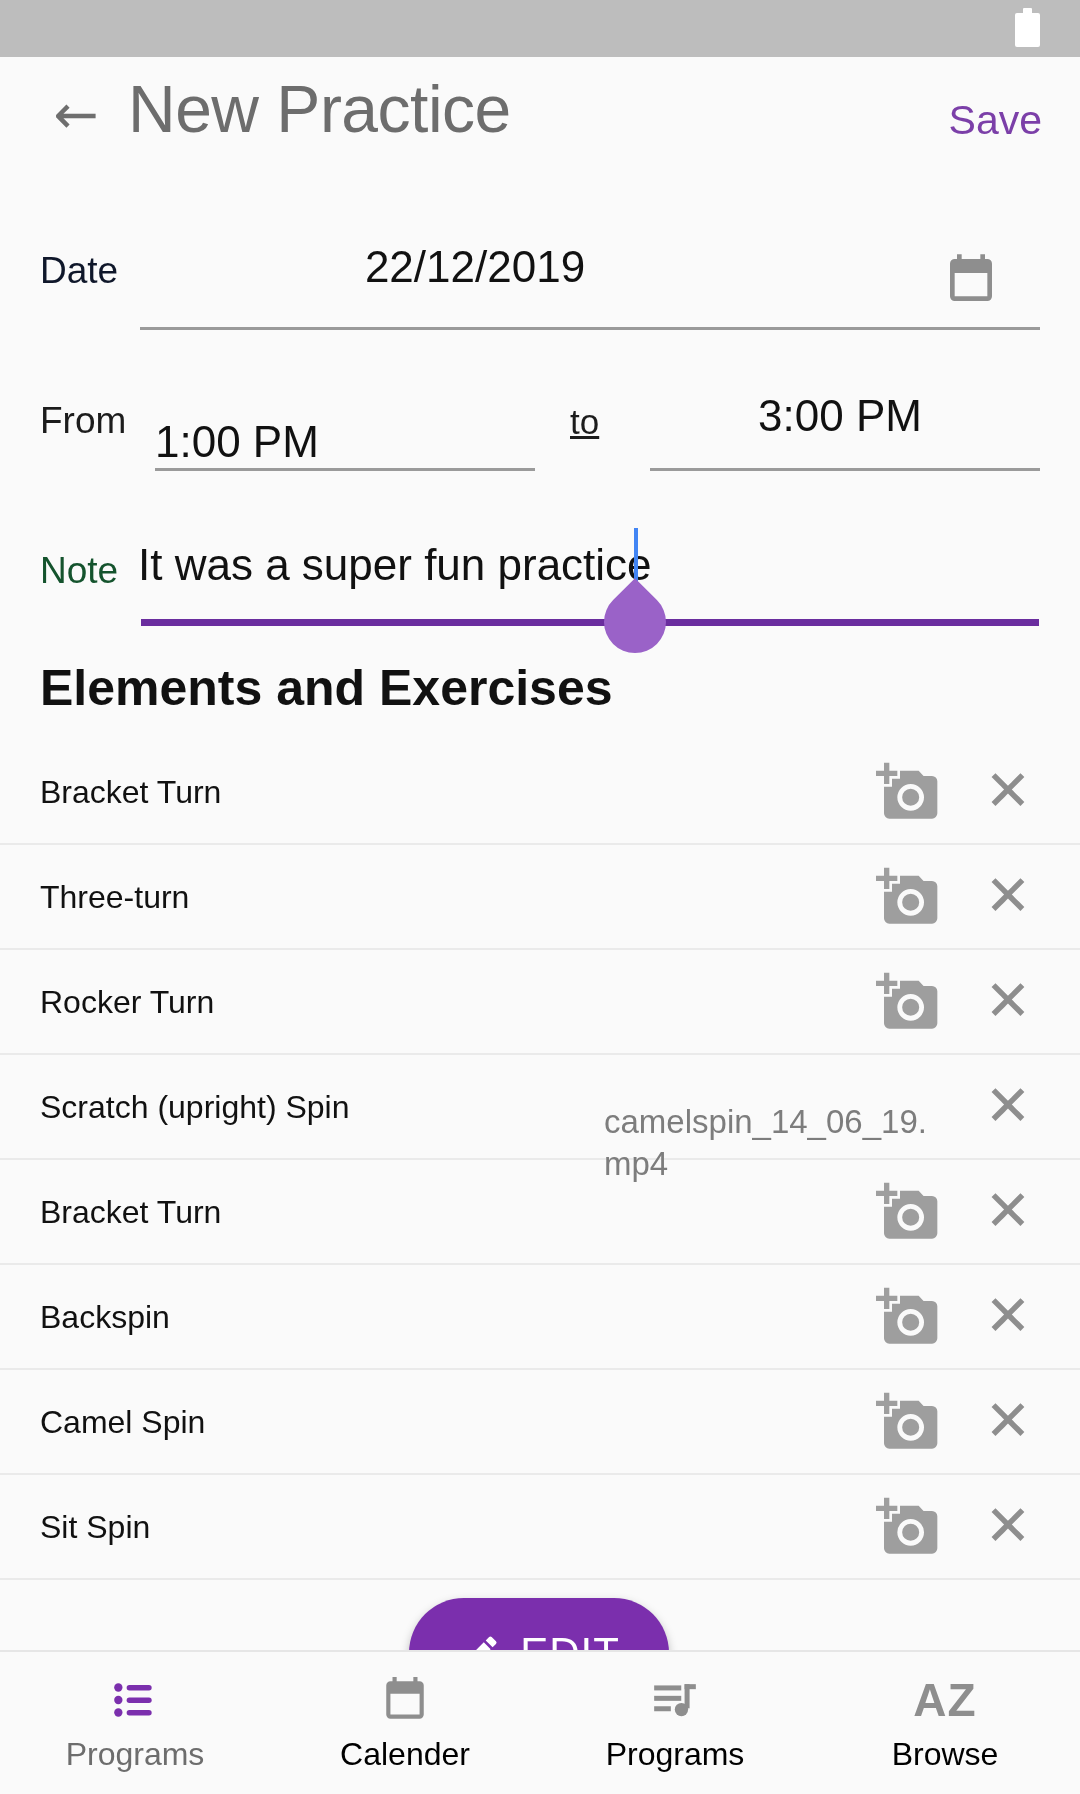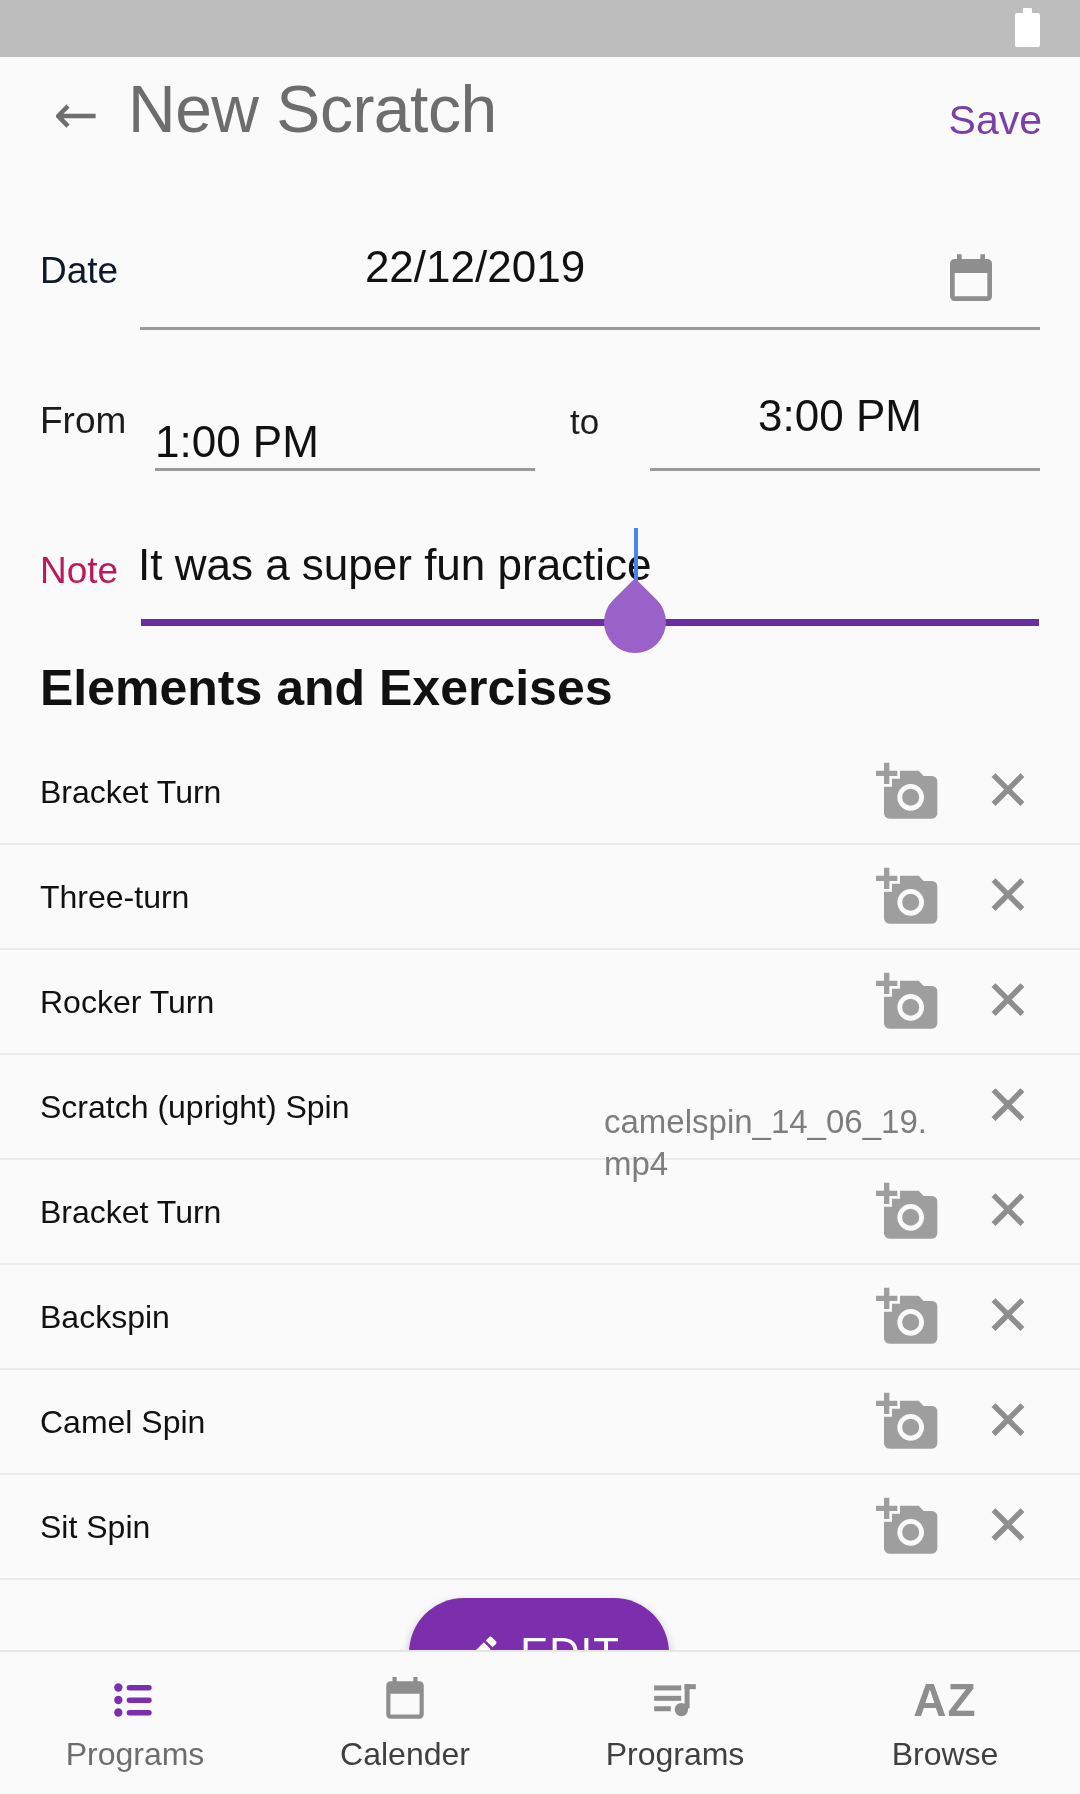--- a/index.html
+++ b/index.html
@@ -89,41 +89,41 @@
     position:absolute; left:40px; top:17px;
     font-size:37px; color:#1c1c1c;
   }
   .time-from {
     position:absolute; left:155px; top:8px;
     width:380px; text-align:left;
     font-size:44px; color:#111;margin-top:26px;
   }
   .lbl-to {
     position:absolute; left:570px; top:19px;
-    font-size:35px; color:#1c1c1c;
+    font-size:35px; color:#1c1c1c;text-decoration:underline;
   }
   .time-to {
     position:absolute; left:650px; top:8px;
     width:380px; text-align:center;
     font-size:44px; color:#111;
   }
   .time-underline-a {
     position:absolute; left:155px; top:468px;
     width:380px; height:3px; background:#9a9a9a;
   }
   .time-underline-b {
     position:absolute; left:650px; top:468px;
     width:390px; height:3px; background:#9a9a9a;
   }
 
   
   .note-row { position:absolute; top:530px; left:0; width:1080px; height:90px; }
   .lbl-note {
     position:absolute; left:40px; top:20px;
-    font-size:37px; color:#be185d;
+    font-size:37px; color:#14532d;
   }
   .note-value {
     position:absolute; left:138px; top:10px;
     font-size:44px; color:#111;
     white-space:nowrap;
   }
   .caret {
     position:absolute; left:634px; top:528px;
     width:4px; height:62px; background:#4285f4;
   }
@@ -207,35 +207,35 @@
     display:flex;
     z-index:10;
   }
   .nav-item {
     flex:1;
     display:flex; flex-direction:column;
     align-items:center; justify-content:center;
     gap:10px;
   }
   .nav-icon { height:52px; display:flex; align-items:center; justify-content:center; }
-  .nav-label { font-size:32px; color:#404040; }
+  .nav-label { font-size:32px; color:#000000; }
   .nav-item.active .nav-label { color:#6d6d6d; }
 </style>
 </head>
 <body>
 
 <div id="screen">
 
   <div class="statusbar">
     <div class="battery"></div>
   </div>
 
   <div class="appbar">
     <div class="back-arrow">←</div>
-    <div class="appbar-title">New Scratch</div>
+    <div class="appbar-title">New Practice</div>
     <div class="save-btn">Save</div>
   </div>
 
   <div class="date-row">
     <div class="lbl-date">Date</div>
     <div class="date-value">22/12/2019</div>
     <div class="cal-icon">
       <svg viewBox="0 0 24 24" width="58" height="56">
         <path fill="#8e8e8e" d="M19 3h-1V1h-2v2H8V1H6v2H5a2 2 0 0 0-2 2v14a2 2 0 0 0 2 2h14a2 2 0 0 0 2-2V5a2 2 0 0 0-2-2zm0 16H5V9h14v10z"></path>
       </svg>

